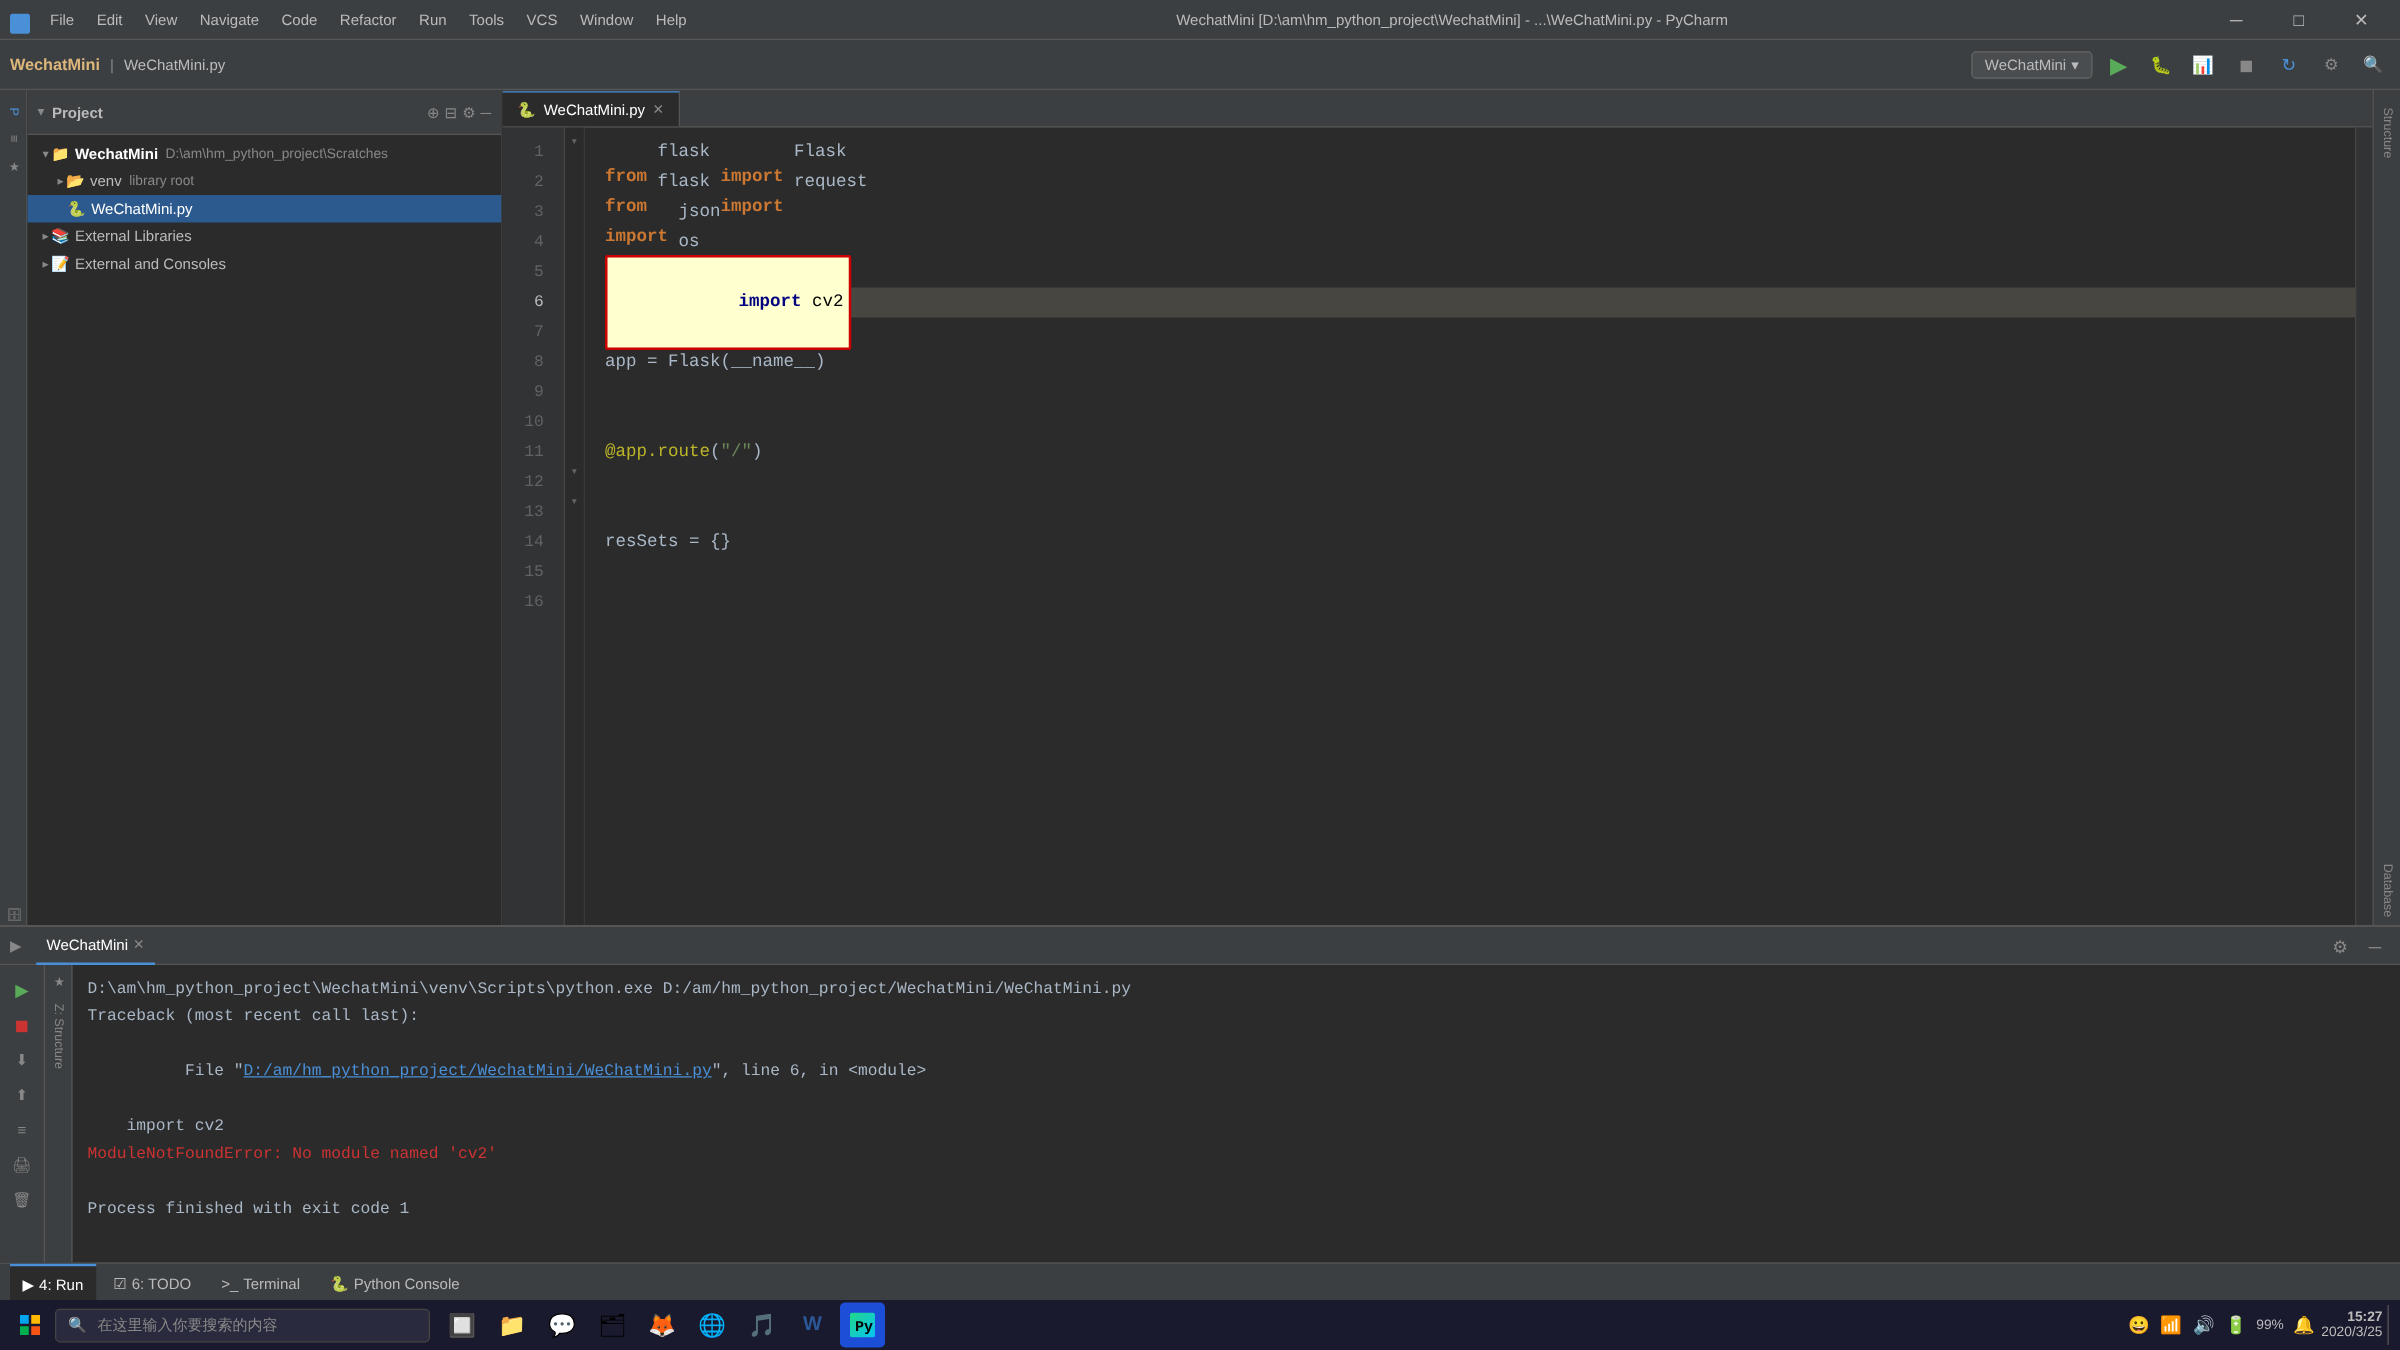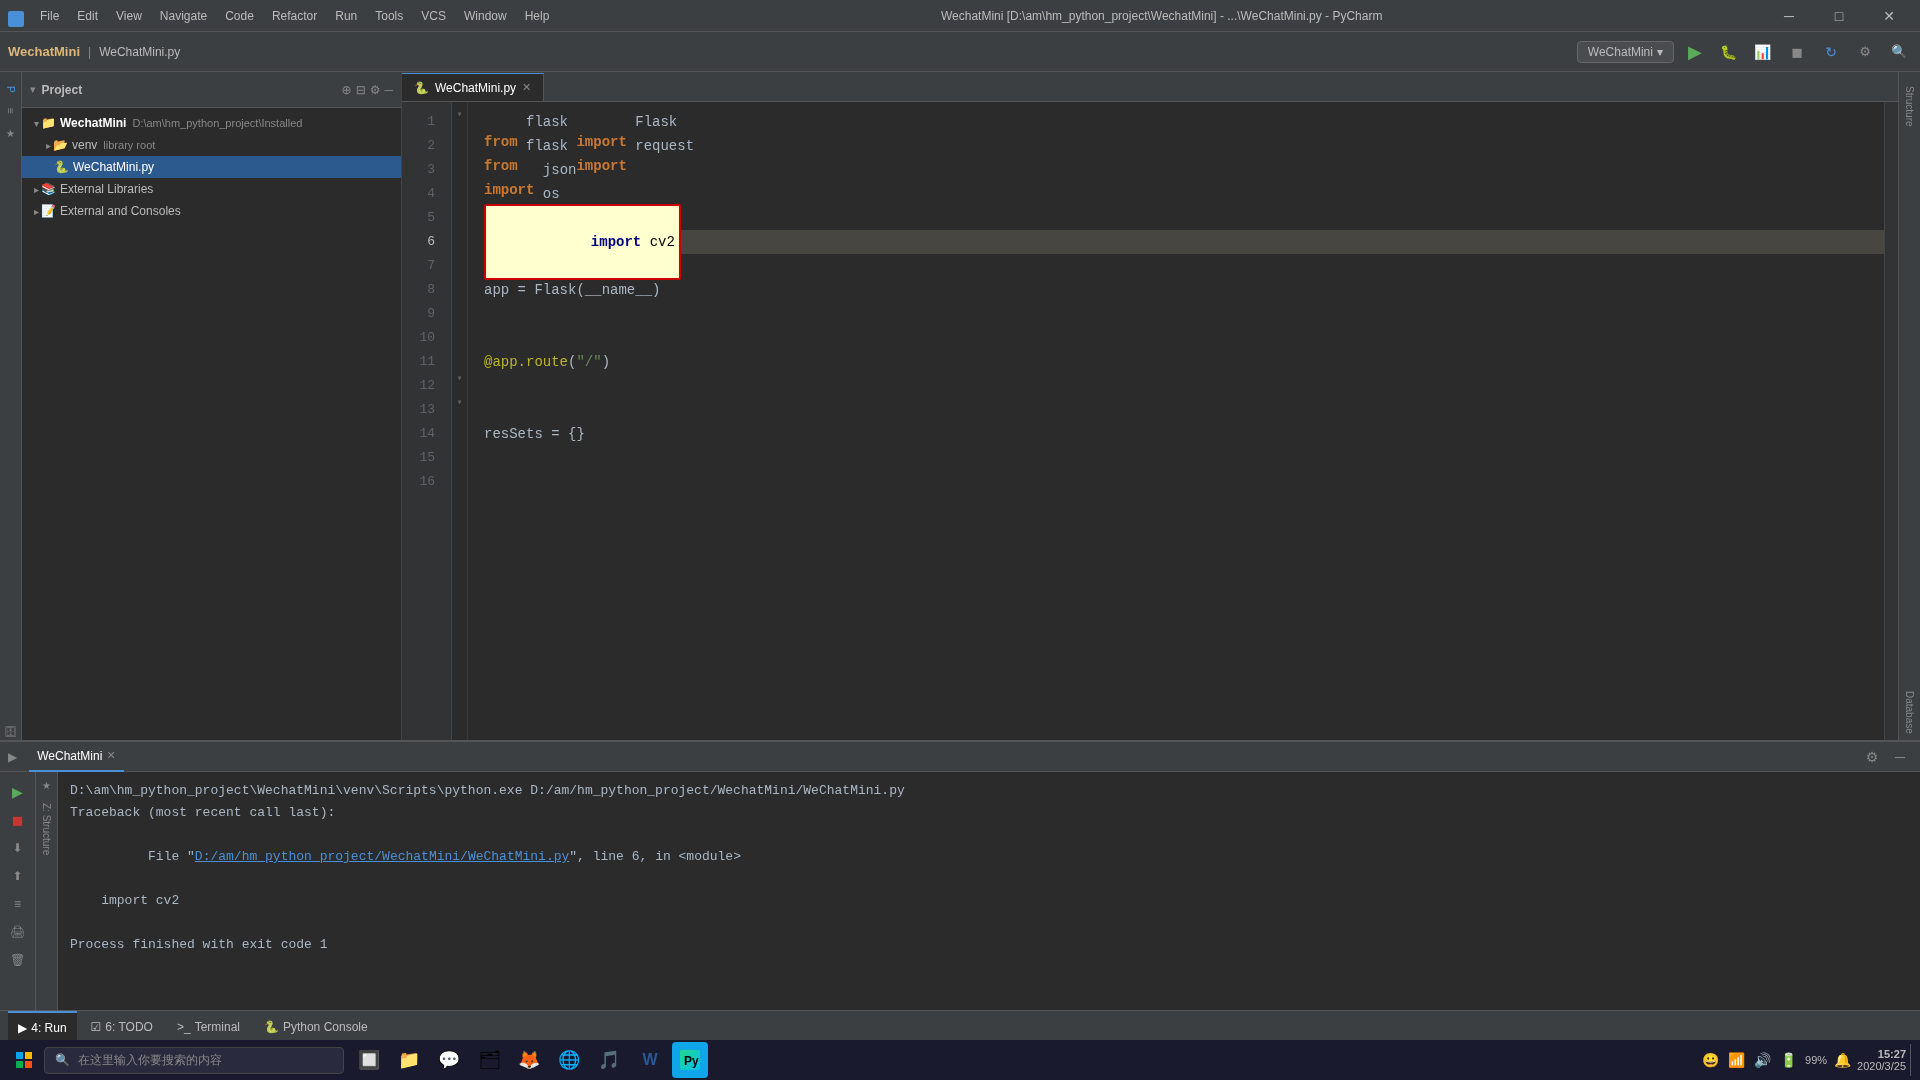--- a/index.html
+++ b/index.html
@@ -384,21 +384,21 @@
         <span class="p-icon">⚙</span>
         <span class="p-icon">─</span>
       </div>
     </div>
     <div class="project-tree">
       <div class="tree-item">
         <span class="indent" style="width:8px;"></span>
         <span class="chevron">▾</span>
         <span class="folder-icon">📁</span>
         <span style="font-weight:bold;color:#fff;">WechatMini</span>
-        <span style="color:#888;font-size:11px;margin-left:6px;">D:\am\hm_python_project\Installed</span>
+        <span style="color:#888;font-size:11px;margin-left:6px;">D:\am\hm_python_project\Scratches</span>
       </div>
       <div class="tree-item">
         <span class="indent" style="width:20px;"></span>
         <span class="chevron">▸</span>
         <span class="folder-icon">📂</span>
         <span>venv</span>
         <span style="color:#888;font-size:11px;margin-left:6px;">library root</span>
       </div>
       <div class="tree-item selected">
         <span class="indent" style="width:28px;"></span>
@@ -561,20 +561,21 @@
       <div class="z-item">★</div>
       <div class="z-item">Z: Structure</div>
     </div>
     <div id="run-output">
       <div class="run-line">D:\am\hm_python_project\WechatMini\venv\Scripts\python.exe D:/am/hm_python_project/WechatMini/WeChatMini.py</div>
       <div class="run-line">Traceback (most recent call last):</div>
       <div class="run-line">
         <span>  File "</span><span class="run-link">D:/am/hm_python_project/WechatMini/WeChatMini.py</span><span>", line 6, in &lt;module&gt;</span>
       </div>
       <div class="run-line">    import cv2</div>
+      <div class="run-line run-error">ModuleNotFoundError: No module named 'cv2'</div>
       <div class="run-line">&nbsp;</div>
       <div class="run-line">Process finished with exit code 1</div>
     </div>
   </div>
 </div>
 
 <div id="bottom-tabs">
   <div class="bottom-tab active">
     <span class="bottom-tab-icon">▶</span>
     <span>4: Run</span>
@@ -623,21 +624,21 @@
   </div>
   <div class="taskbar-apps">
     <div class="taskbar-app" title="Cortana">🔲</div>
     <div class="taskbar-app" title="File Explorer">📁</div>
     <div class="taskbar-app" title="WeChat" style="color:#07c160;">💬</div>
     <div class="taskbar-app" title="Files">🗂</div>
     <div class="taskbar-app" title="Firefox" style="color:#ff7139;">🦊</div>
     <div class="taskbar-app" title="Edge" style="color:#0078d4;">🌐</div>
     <div class="taskbar-app" title="Music">🎵</div>
     <div class="taskbar-app" title="Word" style="color:#2b5797;font-weight:bold;font-size:16px;">W</div>
-    <div class="taskbar-app" title="PyCharm" style="background:#0ea5e9;border-radius:4px;">
+    <div class="taskbar-app" title="PyCharm" style="background:#1d4ed8;border-radius:4px;font-family:Liberation Mono, monospace;">
       <svg width="20" height="20" viewBox="0 0 20 20">
         <defs>
             <linearGradient id="pg1" x1="0%" y1="0%" x2="100%" y2="100%">
           <stop offset="0%" style="stop-color:#21d789"></stop>
           <stop offset="100%" style="stop-color:#07c3f2"></stop>
         </linearGradient>
           </defs>
         <rect width="20" height="20" rx="2" fill="url(#pg1)"></rect>
         <text x="4" y="15" font-size="12" fill="#000" font-weight="bold">Py</text>
       </svg>

